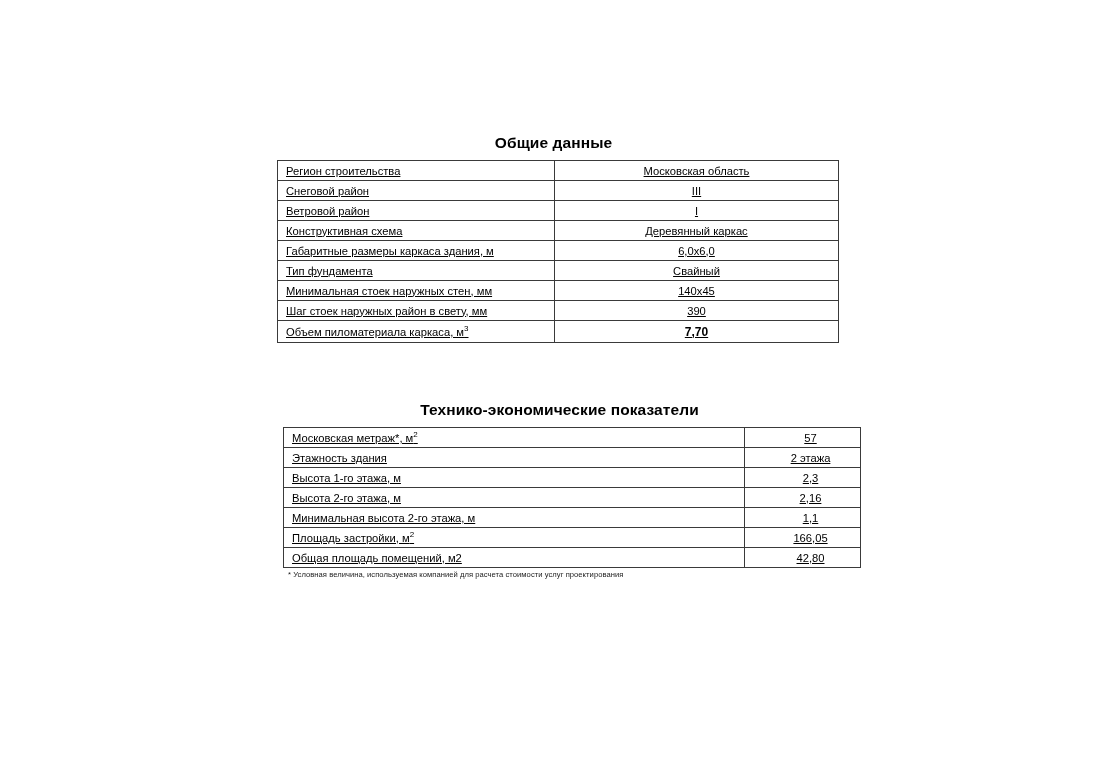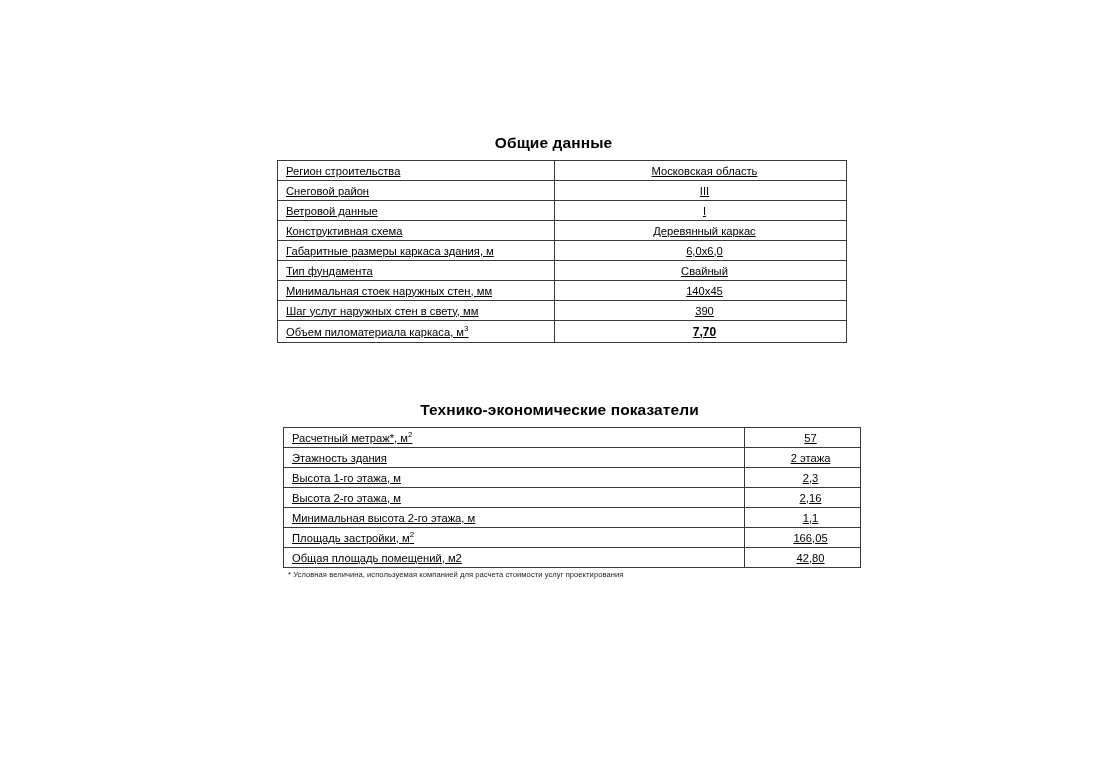--- a/index.html
+++ b/index.html
@@ -59,21 +59,21 @@
     padding: 0 0 0 8px;
     vertical-align: middle;
     white-space: nowrap;
   }
   table.data-table tr.tall td {
     height: 21px;
   }
 
   
   .block1 td.label { width: 268px; }
-  .block1 td.value { width: 283px; text-align: center; padding-left: 8px; }
+  .block1 td.value { width: 283px; text-align: center; padding-left: 0; }
 
   
   .block2 td.label { width: 452px; }
   .block2 td.value { width: 99px; text-align: center; padding-left: 16px; }
 
   td.value.bold { font-weight: bold; font-size: 12px; }
 
   sup {
     font-size: 8px;
     vertical-align: super;
@@ -99,57 +99,57 @@
       <tbody>
         <tr>
           <td class="label">Регион строительства</td>
           <td class="value">Московская область</td>
         </tr>
         <tr>
           <td class="label">Снеговой район</td>
           <td class="value">III</td>
         </tr>
         <tr>
-          <td class="label">Ветровой данные</td>
+          <td class="label">Ветровой район</td>
           <td class="value">I</td>
         </tr>
         <tr>
           <td class="label">Конструктивная схема</td>
           <td class="value">Деревянный каркас</td>
         </tr>
         <tr>
           <td class="label">Габаритные размеры каркаса здания, м</td>
           <td class="value">6,0х6,0</td>
         </tr>
         <tr>
           <td class="label">Тип фундамента</td>
           <td class="value">Свайный</td>
         </tr>
         <tr>
           <td class="label">Минимальная стоек наружных стен, мм</td>
           <td class="value">140х45</td>
         </tr>
         <tr>
-          <td class="label">Шаг услуг наружных стен в свету, мм</td>
+          <td class="label">Шаг стоек наружных район в свету, мм</td>
           <td class="value">390</td>
         </tr>
         <tr class="tall">
           <td class="label"><span>Объем пиломатериала каркаса, м</span><sup>3</sup></td>
           <td class="value bold">7,70</td>
         </tr>
       </tbody>
     </table>
   </section>
 
   <section class="block2">
     <h2 class="block-title">Технико-экономические показатели</h2>
     <table class="data-table">
       <tbody>
         <tr>
-          <td class="label"><span>Расчетный метраж*, м</span><sup>2</sup></td>
+          <td class="label"><span>Московская метраж*, м</span><sup>2</sup></td>
           <td class="value">57</td>
         </tr>
         <tr>
           <td class="label">Этажность здания</td>
           <td class="value">2 этажа</td>
         </tr>
         <tr>
           <td class="label">Высота 1-го этажа, м</td>
           <td class="value">2,3</td>
         </tr>

